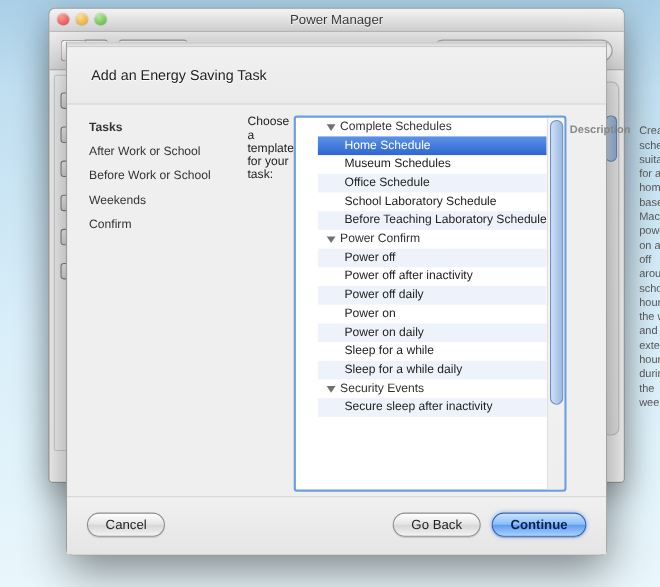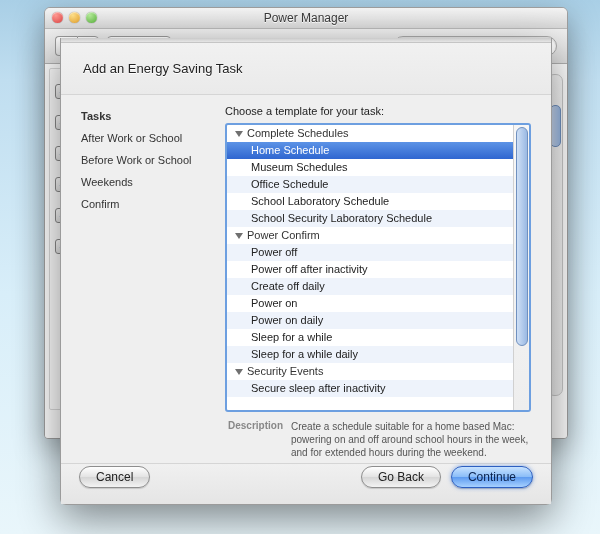--- a/index.html
+++ b/index.html
@@ -213,21 +213,20 @@
     padding: 5px 0;
     font-size: 11px;
     color: #333;
   }
   .steps div.current { font-weight: bold; }
 
   .right {
     flex: 1;
     min-width: 0;
     display: flex;
-    flex-direction: column;
   }
   .right-label {
     font-size: 11px;
     margin-bottom: 6px;
   }
   .listbox {
     flex: 1;
     border: 2px solid #6d9fe0;
     border-radius: 3px;
     background: #fff;
@@ -240,20 +239,21 @@
     overflow: hidden;
   }
   .list-row {
     height: 17px;
     line-height: 17px;
     font-size: 11px;
     padding-left: 8px;
     white-space: nowrap;
     display: flex;
     align-items: center;
+    margin-left: 20px;
   }
   .list-row.alt { background: #eef3fb; }
   .list-row.selected {
     background: linear-gradient(#5c93e6, #2f66d0);
     color: #fff;
   }
   .disclosure {
     display: inline-block;
     width: 0;
     height: 0;
@@ -296,40 +296,40 @@
     flex-shrink: 0;
     font-weight: bold;
   }
   .desc .txt {
     flex: 1;
     line-height: 13px;
   }
 
   .sheet-buttons {
     display: flex;
-    padding: 2px 18px 16px;
+    padding: 14px 18px 16px;
     gap: 10px;
     border-top: 1px solid #d5d5d5;
     background: linear-gradient(#f0f0f0, #e5e5e5);
   }
   .aqua-btn {
     height: 22px;
     padding: 0 16px;
     font-size: 12px;
     border-radius: 11px;
     border: 1px solid #8e8e8e;
     background: linear-gradient(#ffffff, #e4e4e4 48%, #d6d6d6 52%, #f3f3f3);
     color: #222;
     box-shadow: 0 1px 1px rgba(0,0,0,.15);
   }
   .aqua-btn.default {
     border: 1px solid #2d5fc0;
     background: linear-gradient(#c7e2ff, #8cbef8 48%, #5f9cf0 52%, #a7d1ff);
     color: #0a224e;
-    font-weight: 400;
+    font-weight: 700;
     box-shadow: 0 0 4px rgba(60,120,220,.6), 0 1px 1px rgba(0,0,0,.2);
   }
   .btn-gap { flex: 1; }
 </style>
 </head>
 <body>
 
 <div class="prefs-window">
   <div class="prefs-titlebar">
     <div class="traffic-lights">
@@ -401,34 +401,34 @@
             <div class="list-row item-indent">
               <span>Museum Schedules</span>
             </div>
             <div class="list-row alt item-indent">
               <span>Office Schedule</span>
             </div>
             <div class="list-row item-indent">
               <span>School Laboratory Schedule</span>
             </div>
             <div class="list-row alt item-indent">
-              <span>School Security Laboratory Schedule</span>
+              <span>Before Teaching Laboratory Schedule</span>
             </div>
             <div class="list-row">
               <span class="disclosure open"></span>
               <span class="group-label">Power Confirm</span>
             </div>
             <div class="list-row alt item-indent">
               <span>Power off</span>
             </div>
             <div class="list-row item-indent">
               <span>Power off after inactivity</span>
             </div>
             <div class="list-row alt item-indent">
-              <span>Create off daily</span>
+              <span>Power off daily</span>
             </div>
             <div class="list-row item-indent">
               <span>Power on</span>
             </div>
             <div class="list-row alt item-indent">
               <span>Power on daily</span>
             </div>
             <div class="list-row item-indent">
               <span>Sleep for a while</span>
             </div>

